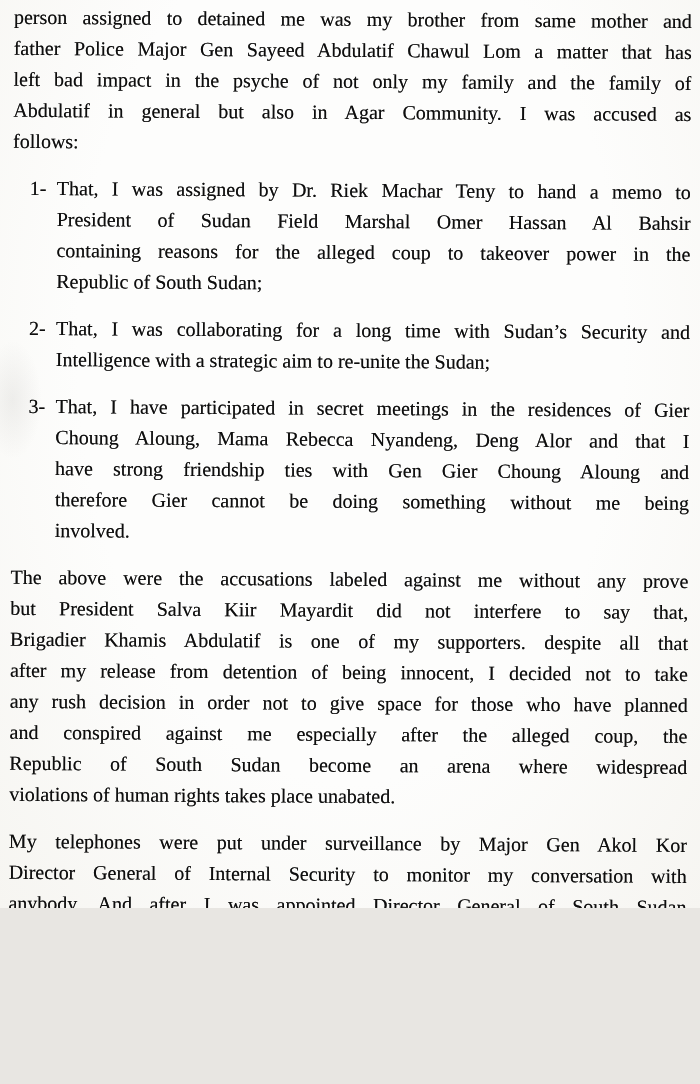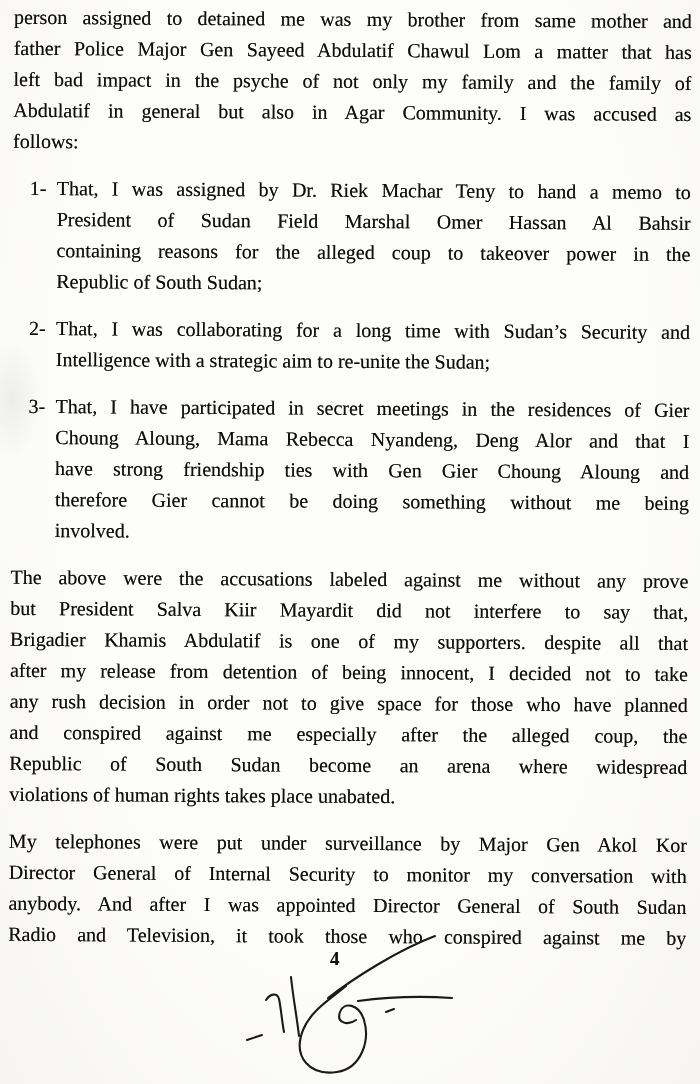--- a/index.html
+++ b/index.html
@@ -1,18 +1,18 @@
 <!DOCTYPE html>
 <html><head>
 <meta charset="utf-8">
 <style>
   html,body{margin:0;padding:0;background:#e8e6e2;}
   .page{
     position:relative;
-    width:700px;height:1084px;
+    width:700px;height:908px;
     margin:0 auto;
     background:radial-gradient(ellipse at 50% 38%, #fdfdfc 55%, #f6f5f1 100%);
     font-family:"Liberation Serif", serif;
     color:#0e0e0e;
     overflow:hidden;
   }
   .text-flow{
     position:absolute;left:14px;right:8px;top:6px;
     font-size:20px;line-height:31px;
     transform:rotate(0.35deg);

